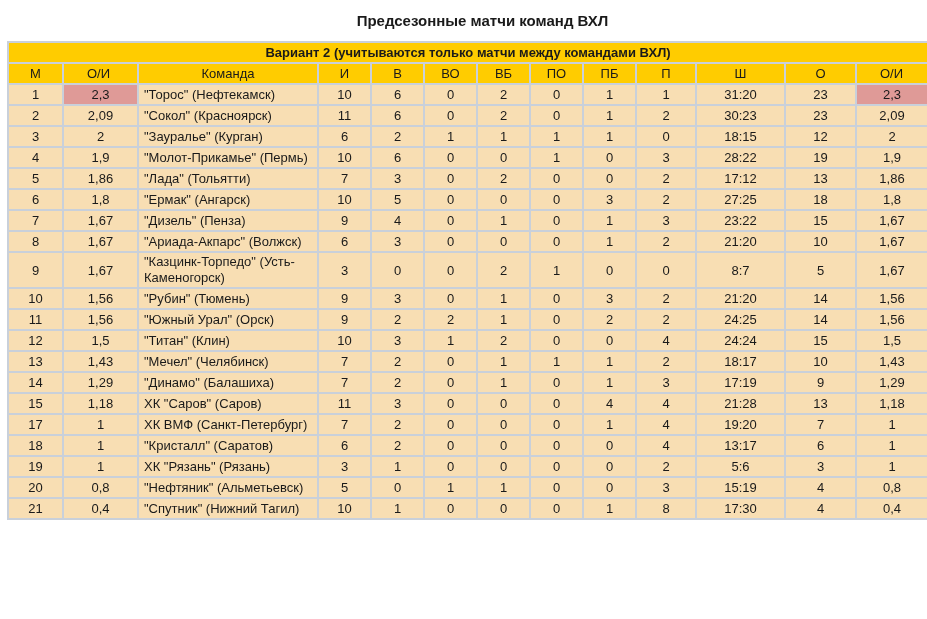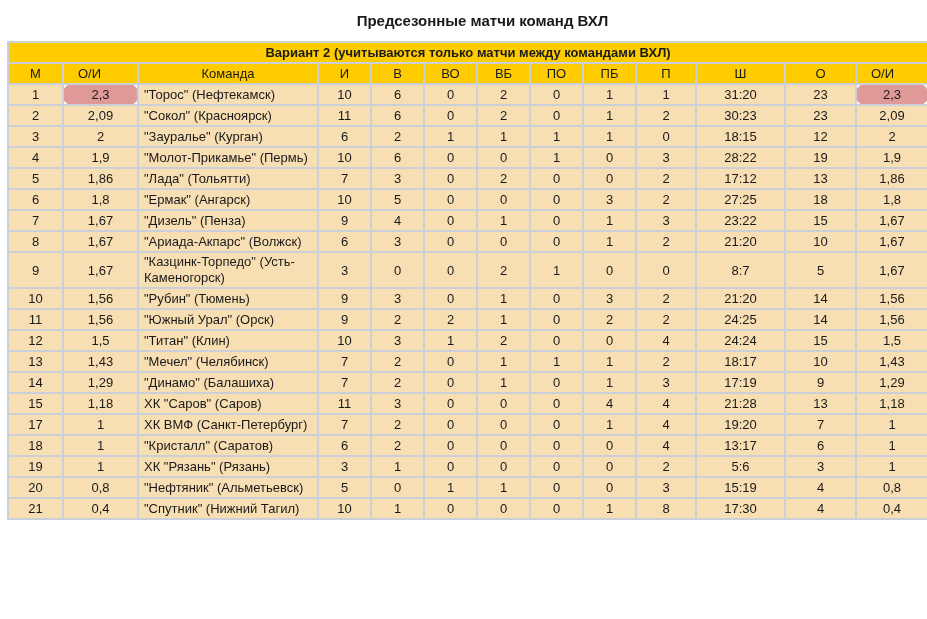--- a/index.html
+++ b/index.html
@@ -34,32 +34,32 @@
     background: var(--header-yellow, #ffcc00);
     font-weight: bold;
     height: 19px;
     text-align: center;
   }
   tr.header-row th {
     background: var(--header-yellow, #ffcc00);
     height: 19px;
     text-align: center;
   }
-  tr.header-row th.hleft { text-align: left; padding-left: 14px; }
+  tr.header-row th.hleft { text-align: left; padding-left: 23px; }
   tbody tr { height: 21px; }
   tbody td {
     background: var(--cell-tan, #f8deb3);
     text-align: center;
   }
   tbody td.team {
     text-align: left;
     padding: 1px 5px;
     line-height: 16px;
   }
-  tbody td.pink { background: var(--highlight-pink, #df9a97); border-radius: 9px; }
+  tbody td.pink { background: var(--highlight-pink, #df9a97); }
 </style>
 </head>
 <body>
 
 <div class="page">
   <div class="title">Предсезонные матчи команд ВХЛ</div>
 
   <table class="standings">
     <colgroup>
       <col style="width:55px">

